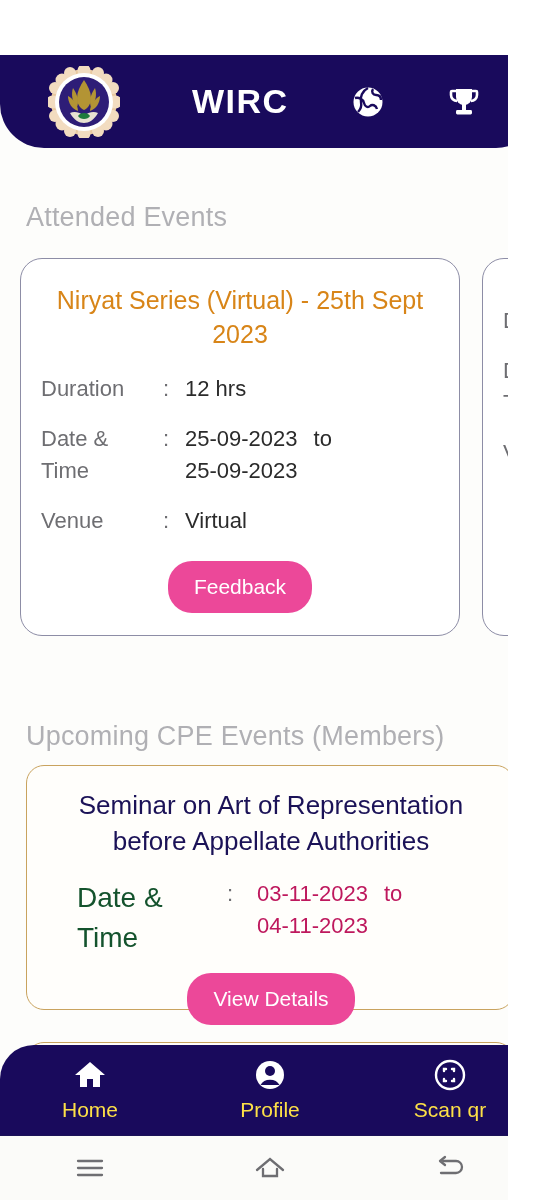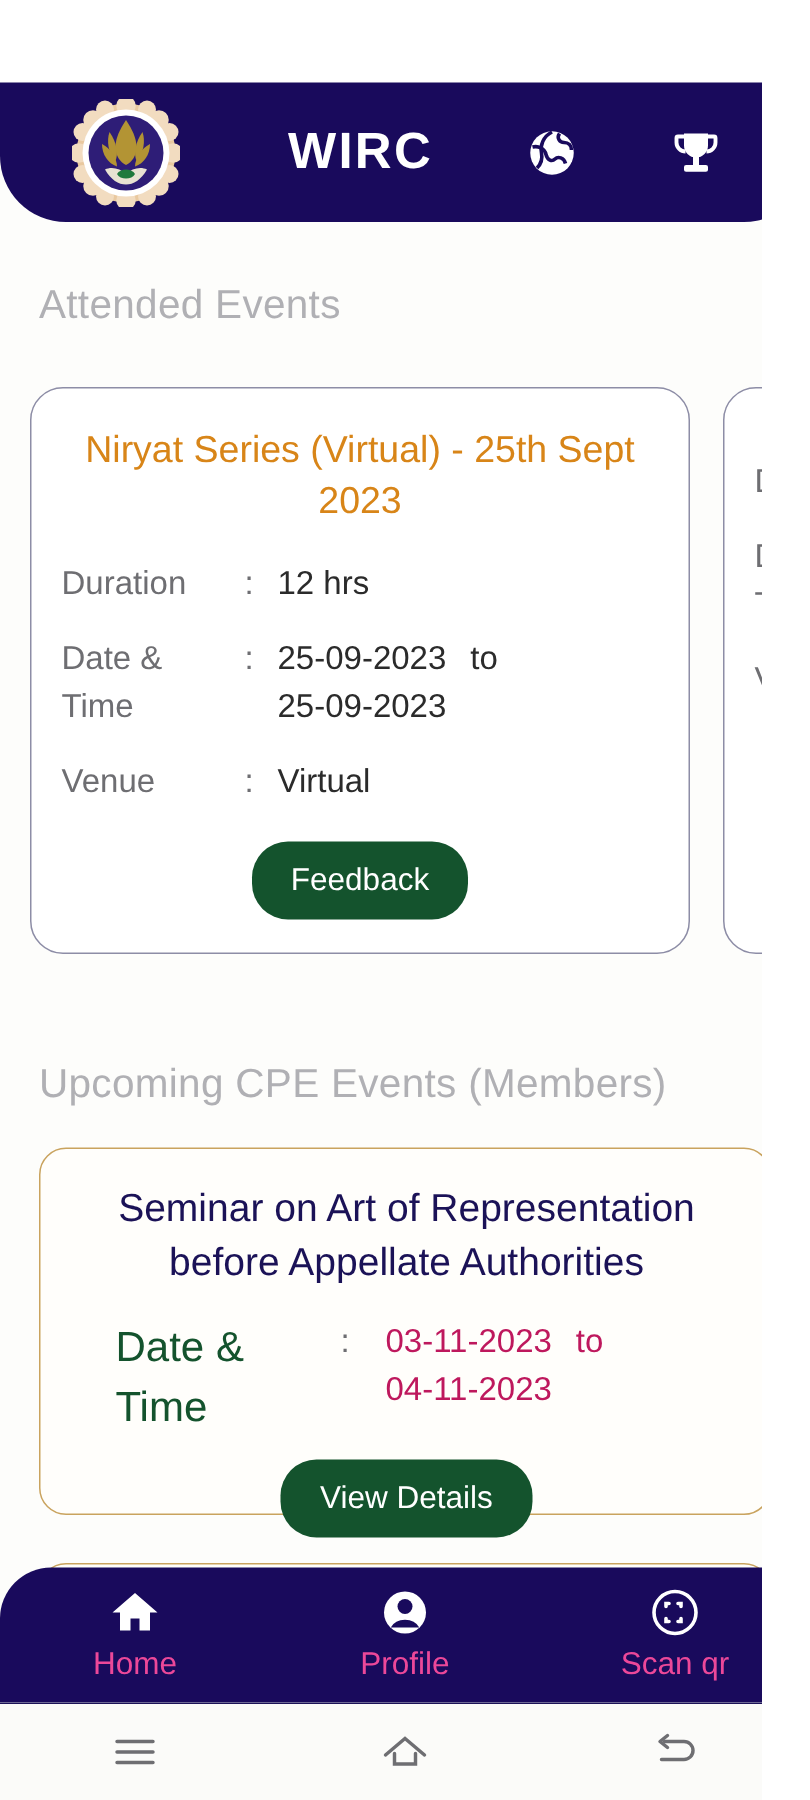--- a/index.html
+++ b/index.html
@@ -28,21 +28,21 @@
     color:#ffffff; font-size:34px; font-weight:bold;
     letter-spacing:1.5px; margin-left:72px;
   }
   .hdr-icon { width:34px; height:34px; flex:none; }
   .hdr-icon.globe { margin-left:62px; }
   .hdr-icon.trophy { margin-left:62px; }
 
   
   .section-title {
     color:#b0b0b4; font-size:27px; font-weight:400;
-    padding-left:26px; letter-spacing:.2px;
+    padding-left:26px; letter-spacing:.2px;margin-top:14px;
   }
   #sec-attended { position:absolute; top:188px; left:0; }
   #sec-upcoming { position:absolute; top:707px; left:0; }
 
   
   .hscroll {
     position:absolute; top:258px; left:0;
     width:540px; height:382px;
     display:flex; gap:22px; padding-left:20px;
     overflow:hidden;
@@ -63,21 +63,21 @@
   .row { display:flex; align-items:flex-start; margin-bottom:18px; }
   .row .lbl {
     color:#6e6e72; font-size:22px; width:122px; flex:none;
     line-height:1.45;
   }
   .row .colon { color:#6e6e72; font-size:22px; width:22px; flex:none; line-height:1.45; }
   .row .val { color:#2b2b2b; font-size:22px; line-height:1.45; }
   .val .to { margin-left:16px; }
 
   .btn-primary {
-    background:#14532d; color:#ffffff;
+    background:#ec4899; color:#ffffff;
     border:none; border-radius:24px;
     font-family:"Liberation Sans", sans-serif;
     font-size:21px; padding:14px 26px;
     cursor:pointer;
   }
   .card-btn-row { position:absolute; bottom:22px; left:0; width:100%;
     display:flex; justify-content:center; }
 
   
   .cpe-card {
@@ -115,21 +115,21 @@
     border-top-left-radius:34px;
     border-top-right-radius:34px;
     display:flex; align-items:center; justify-content:space-around;
     z-index:5;
   }
   .navitem {
     display:flex; flex-direction:column; align-items:center;
     gap:6px; cursor:pointer; width:150px;
   }
   .navitem .ic { width:34px; height:34px; }
-  .navitem .lb { color:#ec4899; font-size:21px;text-align:right; }
+  .navitem .lb { color:#fde047; font-size:21px;text-align:right; }
 
   
   .sysbar {
     position:absolute; bottom:0; left:0;
     width:540px; height:65px;
     background:#fbfbf9;
     display:flex; align-items:center; justify-content:space-around;
     border-top:1.5px solid #1b1257;
     z-index:6;
   }

